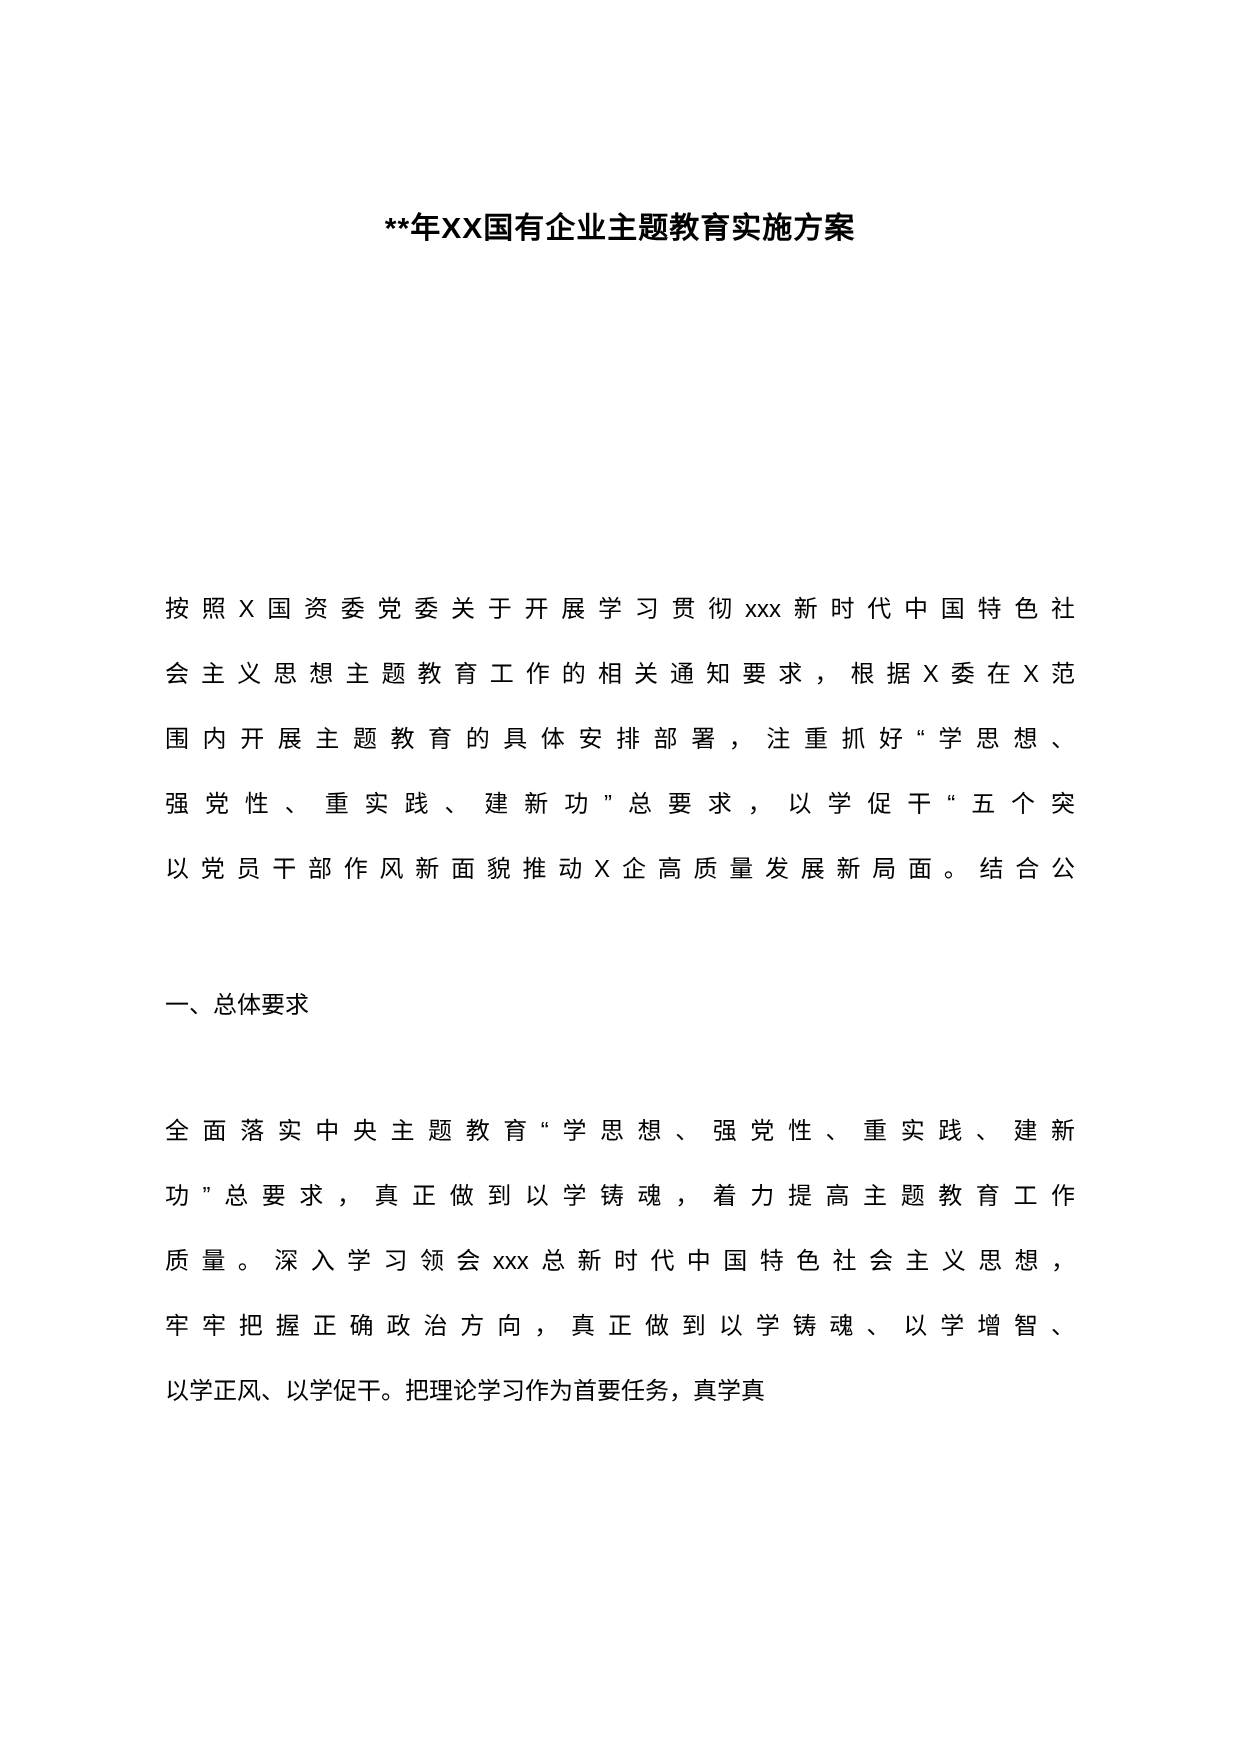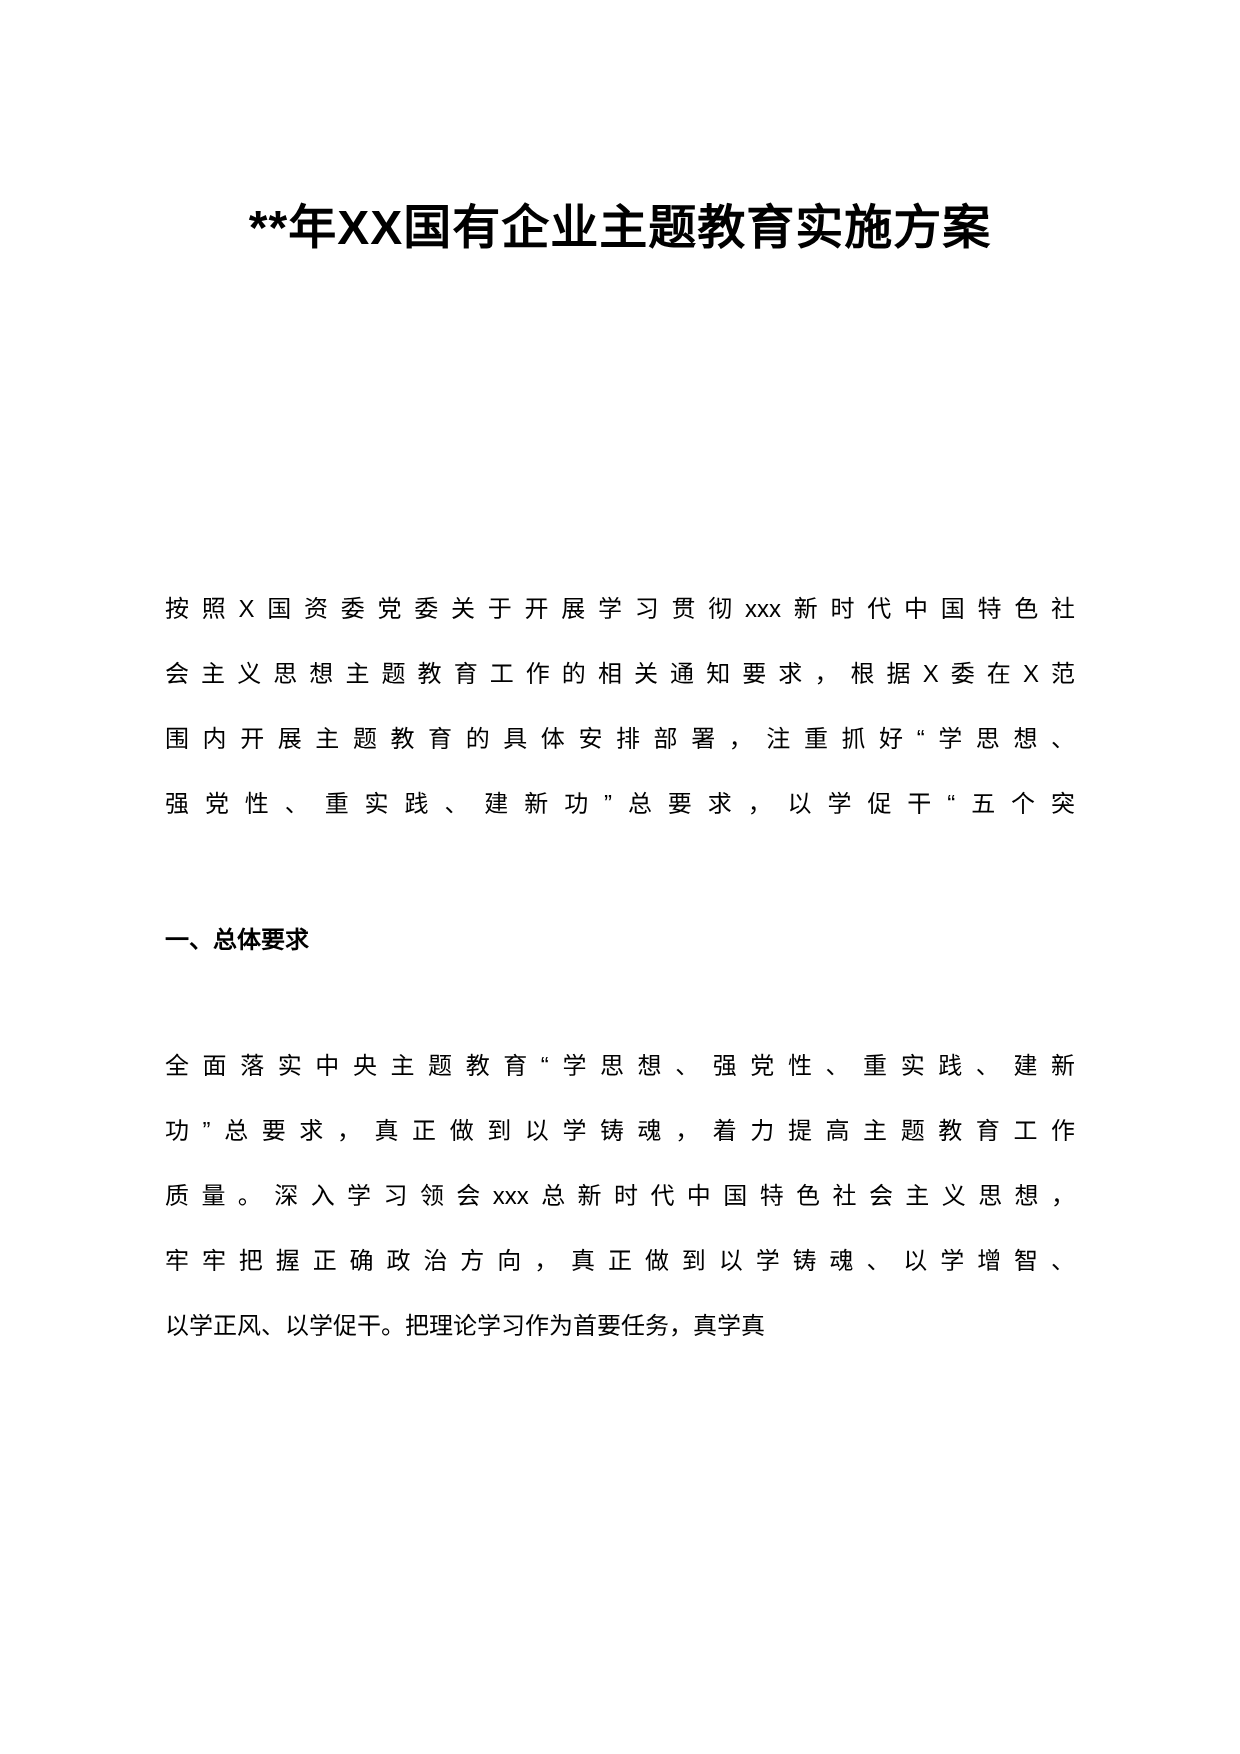--- a/index.html
+++ b/index.html
@@ -14,21 +14,21 @@
     margin: 0 auto;
     background: #ffffff;
     color: #000000;
     box-sizing: border-box;
     padding: 193px 165px 0 165px;
     font-family: "Liberation Sans", "DejaVu Sans", sans-serif;
     overflow: hidden;
   }
   .doc-title {
     margin: 0;
-    font-size: 48px;
+    font-size: 30px;
     line-height: 70px;
     font-weight: 700;
     text-align: center;
     letter-spacing: 1px;
     white-space: nowrap;
   }
   .doc-content {
     margin: 0;
   }
   .para {
@@ -43,34 +43,34 @@
   .para .line {
     text-align: justify;
     text-align-last: justify;
   }
   .para .line.last {
     text-align-last: left;
   }
   .para.heading .line {
     text-align: right;
     text-align-last: left;
-    font-weight: bold;
   }
 </style>
 </head>
 <body>
 
 <div class="page">
   <h1 class="doc-title">**年XX国有企业主题教育实施方案</h1>
   <div class="doc-content">
       <div class="para body">
         <div class="line">按照X国资委党委关于开展学习贯彻xxx新时代中国特色社</div>
         <div class="line">会主义思想主题教育工作的相关通知要求，根据X委在X范</div>
         <div class="line">围内开展主题教育的具体安排部署，注重抓好“学思想、</div>
         <div class="line">强党性、重实践、建新功”总要求，以学促干“五个突</div>
+        <div class="line">以党员干部作风新面貌推动X企高质量发展新局面。结合公</div>
       </div>
       <div class="para heading">
         <div class="line last">一、总体要求</div>
       </div>
       <div class="para body">
         <div class="line">全面落实中央主题教育“学思想、强党性、重实践、建新</div>
         <div class="line">功”总要求，真正做到以学铸魂，着力提高主题教育工作</div>
         <div class="line">质量。深入学习领会xxx总新时代中国特色社会主义思想，</div>
         <div class="line">牢牢把握正确政治方向，真正做到以学铸魂、以学增智、</div>
         <div class="line last">以学正风、以学促干。把理论学习作为首要任务，真学真</div>

